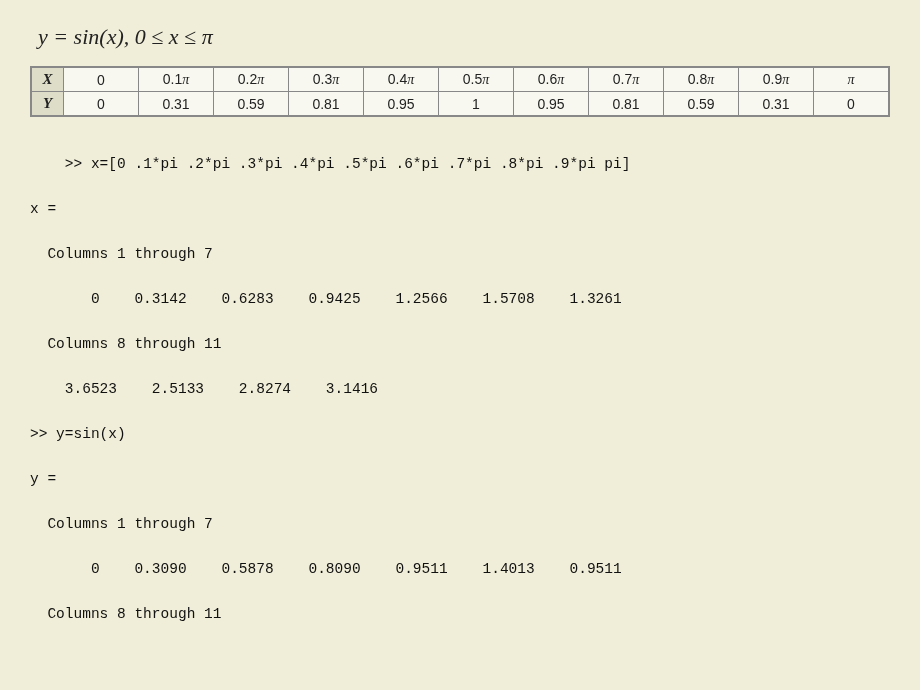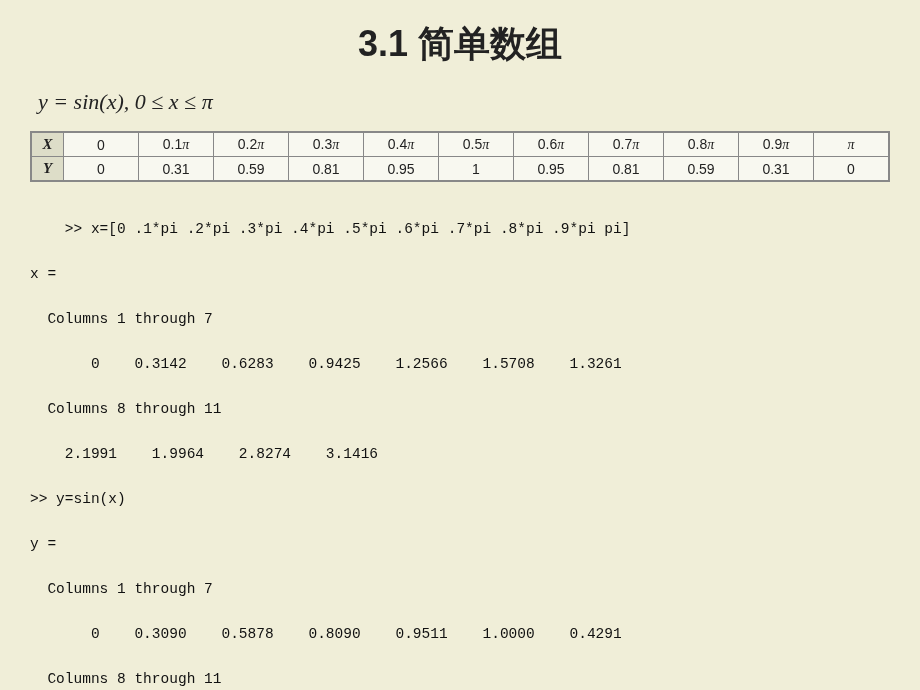--- a/index.html
+++ b/index.html
@@ -92,24 +92,20 @@
       color: #111;
       line-height: 1.55;
       white-space: pre;
     }
   </style>
 </head>
 <body>
 
 <div class="slide">
 
-  <div class="title">
-    <span class="title-bold">3.1</span>
-    <span>简单数组</span>
-  </div>
 
   <div class="formula">
     <i>y</i> = sin(<i>x</i>), 0 ≤ <i>x</i> ≤ <i>π</i>
   </div>
 
   <div class="table-container">
     <table>
       <tbody>
           <tr>
         <td class="cell-header"><i>X</i></td>
@@ -147,28 +143,28 @@
     <span>&gt;&gt; x=[0 .1*pi .2*pi .3*pi .4*pi .5*pi .6*pi .7*pi .8*pi .9*pi pi]</span>
 
 <span>x =</span>
 
 <span>  Columns 1 through 7</span>
 
 <span>       0    0.3142    0.6283    0.9425    1.2566    1.5708    1.3261</span>
 
 <span>  Columns 8 through 11</span>
 
-<span>    2.1991    1.9964    2.8274    3.1416</span>
+<span>    3.6523    2.5133    2.8274    3.1416</span>
 
 <span>&gt;&gt; y=sin(x)</span>
 
 <span>y =</span>
 
 <span>  Columns 1 through 7</span>
 
-<span>       0    0.3090    0.5878    0.8090    0.9511    1.0000    0.4291</span>
+<span>       0    0.3090    0.5878    0.8090    0.9511    1.4013    0.9511</span>
 
 <span>  Columns 8 through 11</span>
 
 
   </div>
 
 </div>
 
 </body></html>

